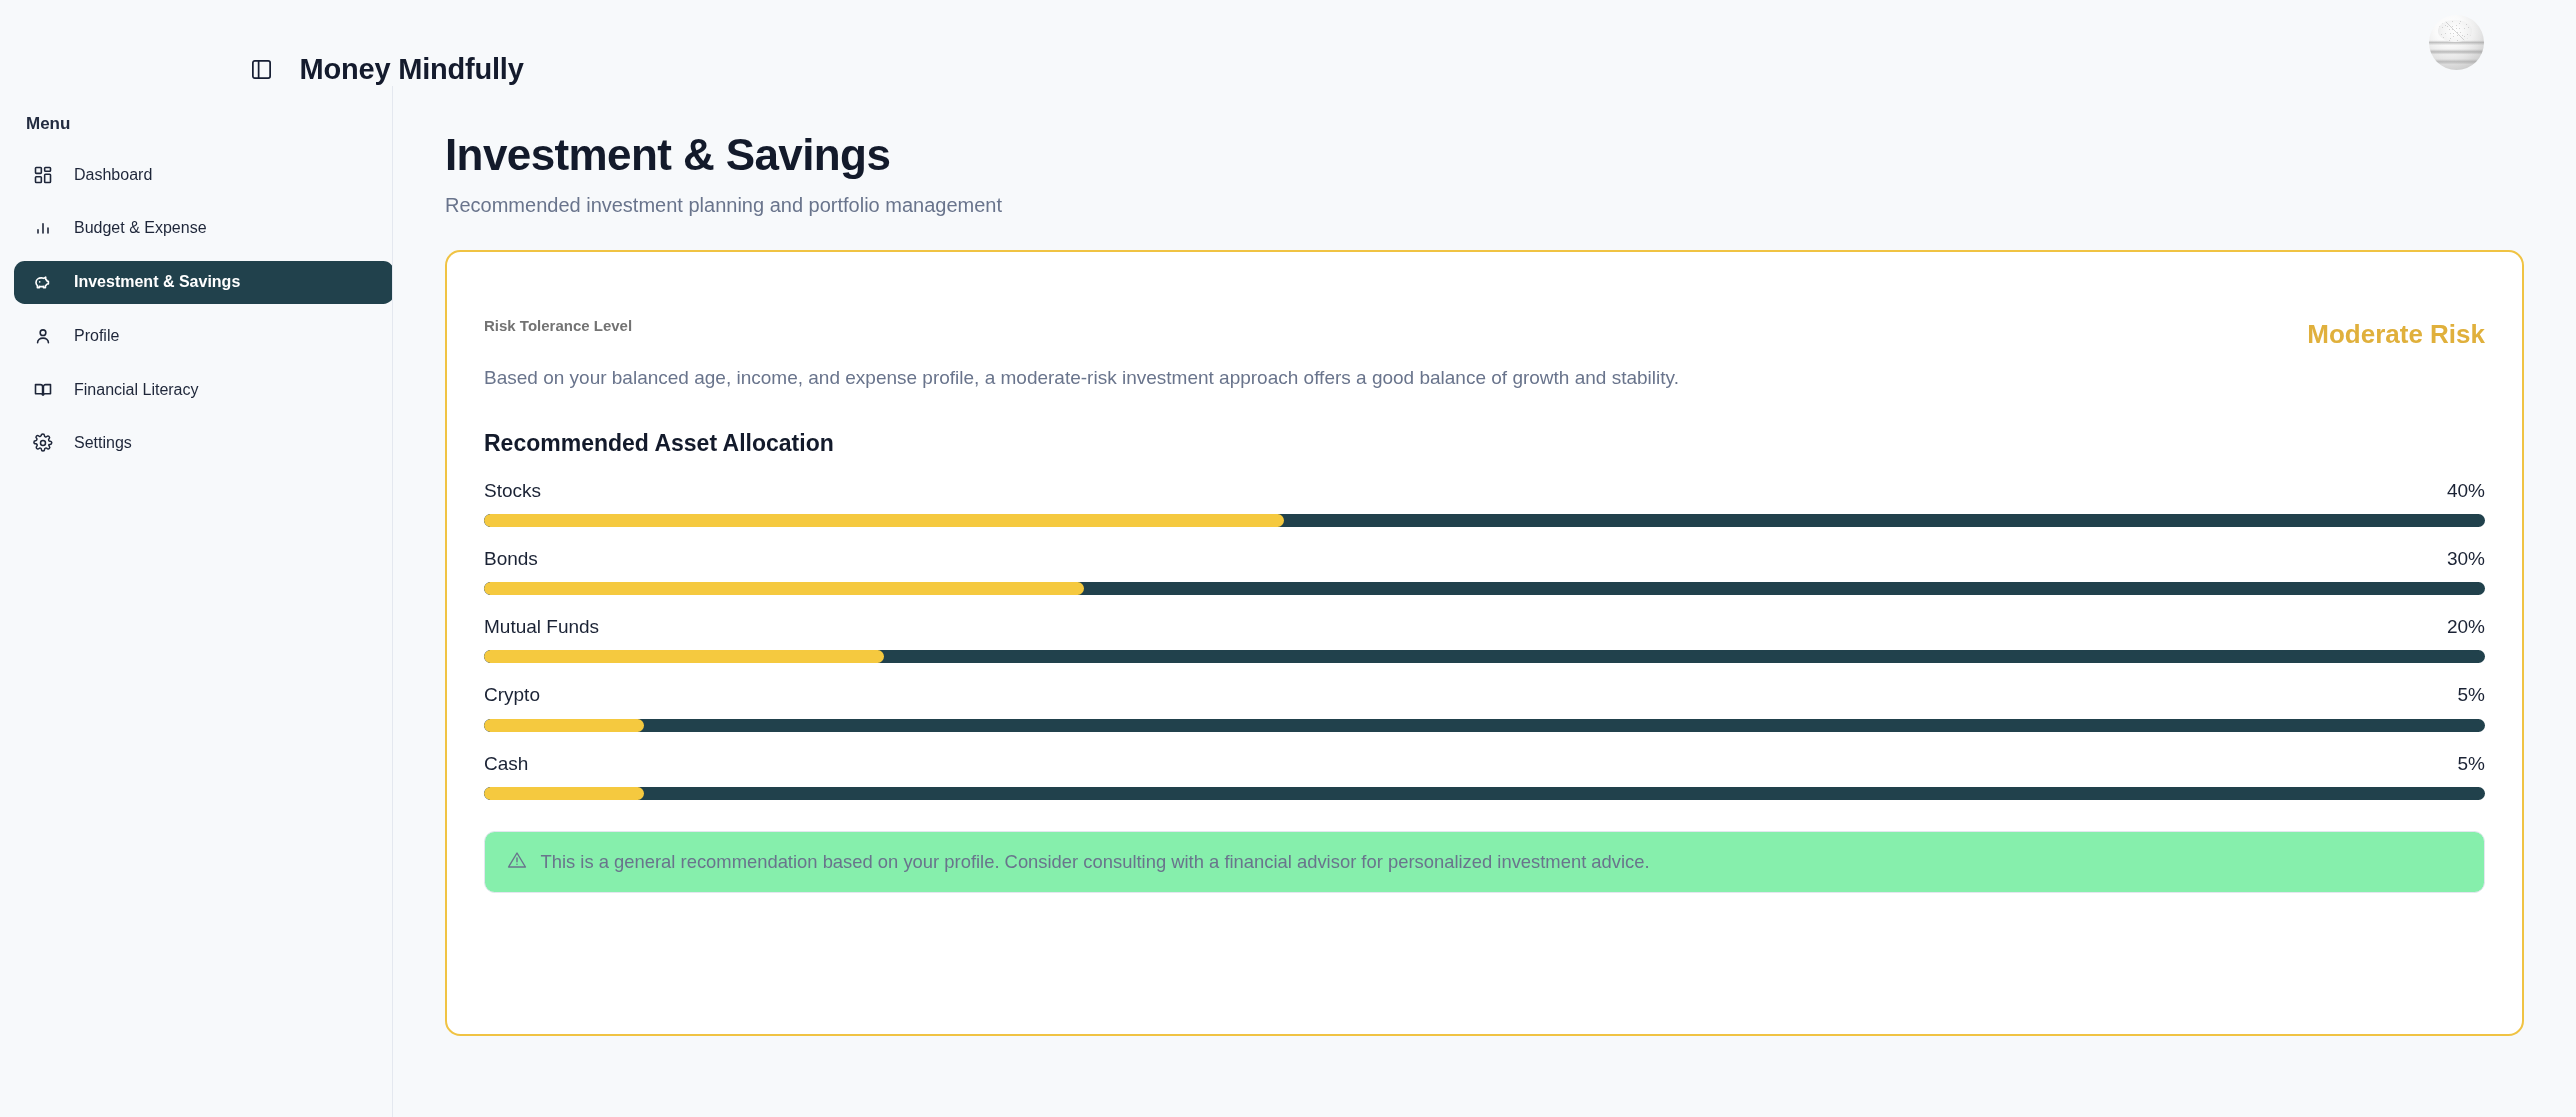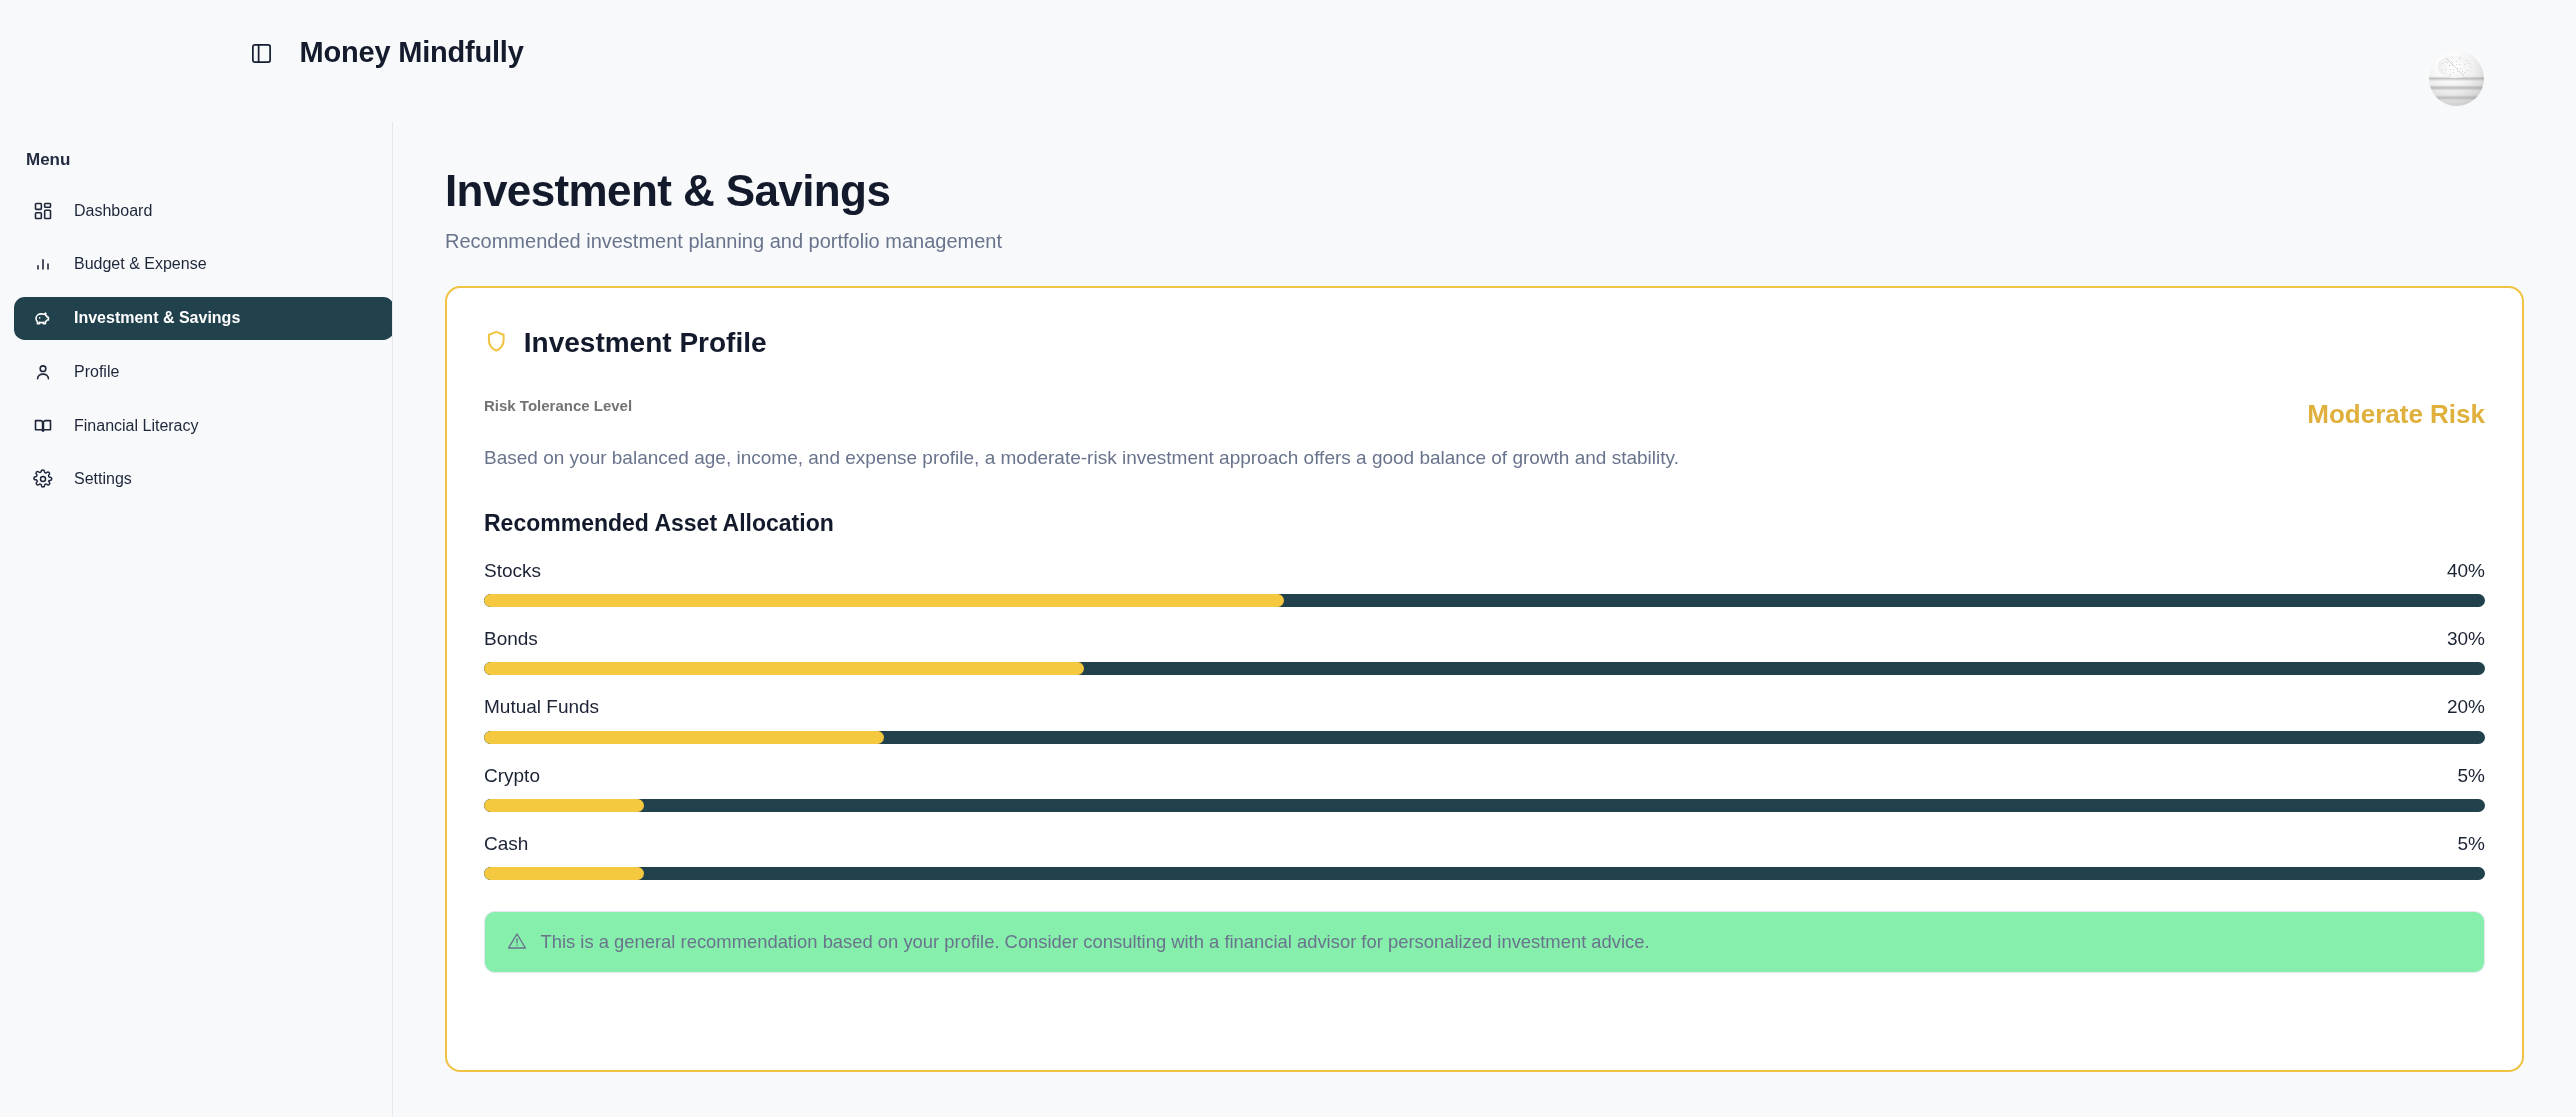--- a/index.html
+++ b/index.html
@@ -9,24 +9,23 @@
     background: #f7f9fb;
     overflow: hidden;
   }
   .app { display: flex; flex-direction: column; width: 2576px; height: 1118px; }
 
   
   .topbar {
     height: 86px;
     background: #f7f9fb;
     display: flex;
-    align-items: flex-start;
+    align-items: flex-end;
     flex: 0 0 86px;
     position: relative;
-    margin-top: 36px;
   }
   .sidebar-toggle {
     margin-left: 244px;
     width: 34px; height: 34px;
     display: flex; align-items: center; justify-content: center;
     color: #161e33;
     cursor: pointer;
   }
   .app-title {
     margin-left: 21.5px;
@@ -303,28 +302,20 @@
 
       </div>
     </div>
 
     <div class="main">
       <div class="page-title">Investment &amp; Savings</div>
       <div class="page-subtitle">Recommended investment planning and portfolio management</div>
 
       <div class="card">
 
-        <div class="card-head">
-          <span>
-            <svg width="24.5" height="24.5" viewBox="0 0 24 24" fill="none" stroke="#f0c343" stroke-width="2" stroke-linejoin="round">
-              <path d="M12 2.8 4.8 5.6v5.2c0 4.5 3 8.6 7.2 10.4 4.2-1.8 7.2-5.9 7.2-10.4V5.6z"></path>
-            </svg>
-          </span>
-          <span class="card-title">Investment Profile</span>
-        </div>
 
         <div class="section-row">
           <div class="section-title">Risk Tolerance Level</div>
           <div class="risk-badge">Moderate Risk</div>
         </div>
         <div class="section-desc">Based on your balanced age, income, and expense profile, a moderate-risk investment approach offers a good balance of growth and stability.</div>
 
         <div class="alloc-title">Recommended Asset Allocation</div>
 
         <div class="bars">

